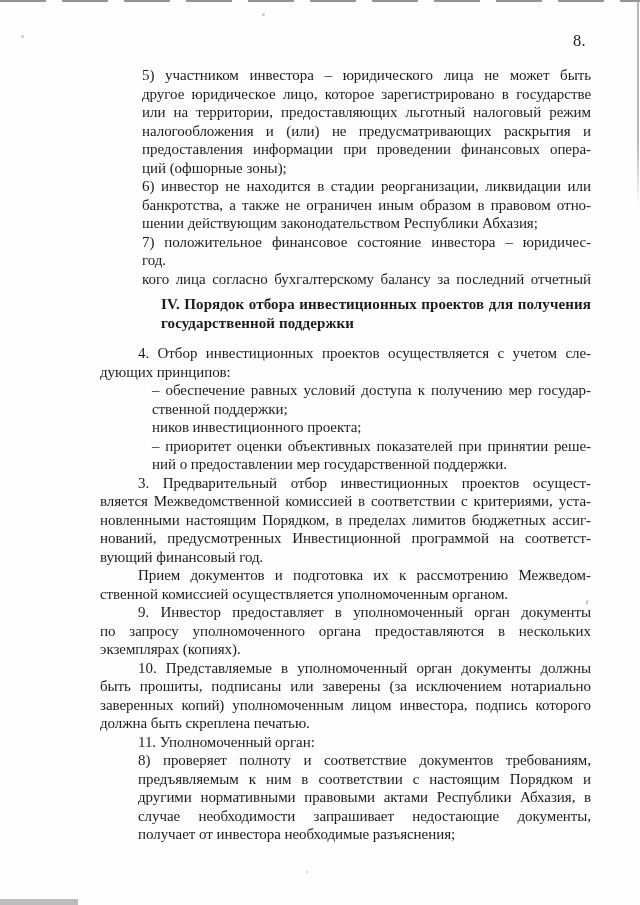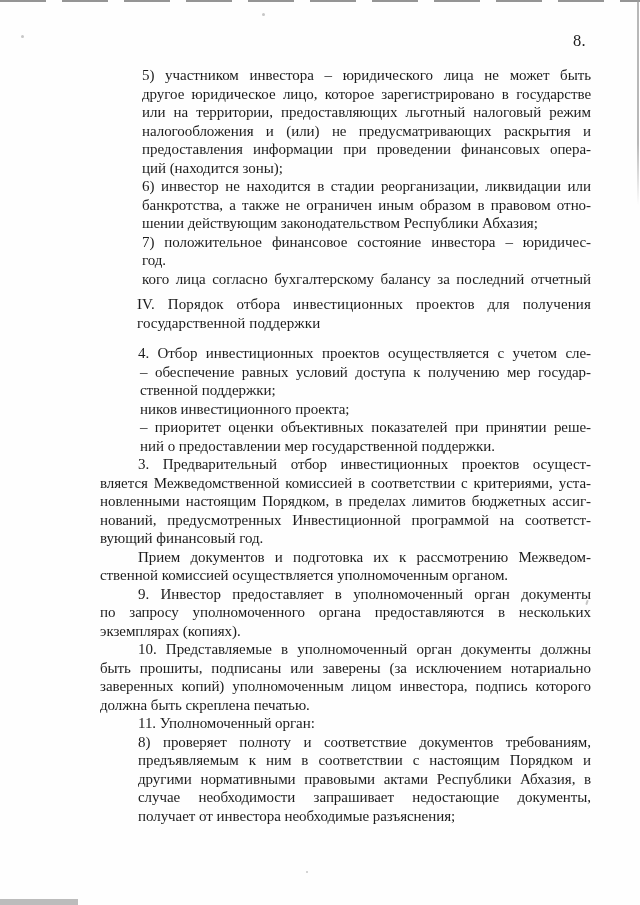--- a/index.html
+++ b/index.html
@@ -34,27 +34,27 @@
   }
   .line {
     text-align: justify;
     text-align-last: justify;
     white-space: normal;
   }
   .line.last {
     text-align-last: left;
   }
   .block.list-item { margin-left: 42px; }
-  .block.dash-item { margin-left: 40px; }
+  .block.dash-item { margin-left: 52px; }
   .block.sub-item  { margin-left: 38px; }
   .block.heading {
-    margin-left: 37px;
+    margin-left: 61px;
     margin-top: 7px;
     margin-bottom: 12px;
-    font-weight: 400;
+    font-weight: 700;
     letter-spacing: 0.1px;
   }
   .block.paragraph > .line:first-child { text-indent: 38px; }
   
   .artifact { position: absolute; pointer-events: none; }
   .top-edge-line { top: 0; left: 0; width: 640px; height: 2px; opacity: 0.55; }
   .right-edge-line { top: 0; left: 637px; width: 2px; height: 205px; opacity: 0.7; }
   .bottom-left-bar { top: 899px; left: 0; width: 78px; height: 6px; opacity: 0.75; }
   .speck { width: 3px; height: 3px; border-radius: 50%; opacity: 0.5; }
   .speck-1 { top: 35px; left: 21px; }
@@ -77,38 +77,39 @@
 
   <div class="page-number">8.</div>
 
   <div class="doc">
       <div class="block list-item">
         <div class="line">5) участником инвестора – юридического лица не может быть</div>
         <div class="line">другое юридическое лицо, которое зарегистрировано в государстве</div>
         <div class="line">или на территории, предоставляющих льготный налоговый режим</div>
         <div class="line">налогообложения и (или) не предусматривающих раскрытия и</div>
         <div class="line">предоставления информации при проведении финансовых опера-</div>
-        <div class="line last">ций (находится зоны);</div>
+        <div class="line last">ций (офшорные зоны);</div>
       </div>
       <div class="block list-item">
         <div class="line">6) инвестор не находится в стадии реорганизации, ликвидации или</div>
         <div class="line">банкротства, а также не ограничен иным образом в правовом отно-</div>
         <div class="line last">шении действующим законодательством Республики Абхазия;</div>
       </div>
       <div class="block list-item">
         <div class="line">7) положительное финансовое состояние инвестора – юридичес-</div>
         <div class="line last">год.</div>
         <div class="line">кого лица согласно бухгалтерскому балансу за последний отчетный</div>
       </div>
       <div class="block heading">
         <div class="line">IV. Порядок отбора инвестиционных проектов для получения</div>
         <div class="line last">государственной поддержки</div>
       </div>
       <div class="block paragraph">
         <div class="line">4. Отбор инвестиционных проектов осуществляется с учетом сле-</div>
+        <div class="line last">дующих принципов:</div>
       </div>
       <div class="block dash-item">
         <div class="line">– обеспечение равных условий доступа к получению мер государ-</div>
         <div class="line last">ственной поддержки;</div>
       </div>
       <div class="block dash-item">
         <div class="line last">ников инвестиционного проекта;</div>
       </div>
       <div class="block dash-item">
         <div class="line">– приоритет оценки объективных показателей при принятии реше-</div>

